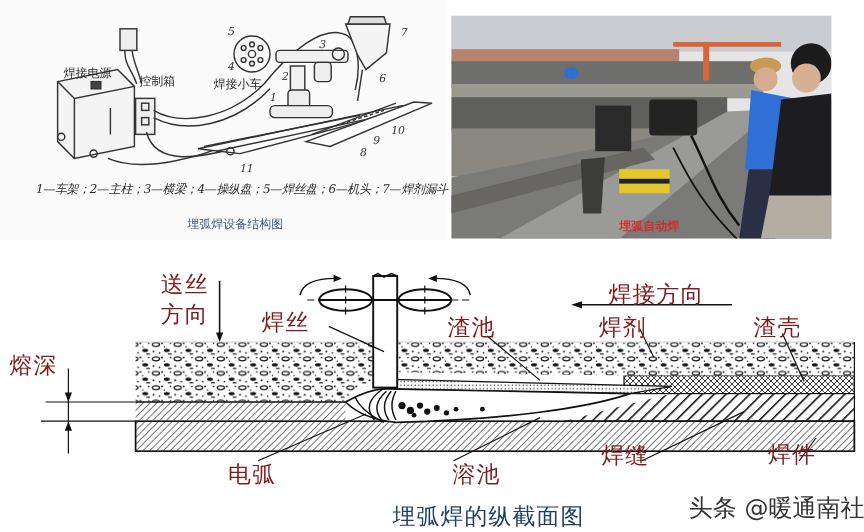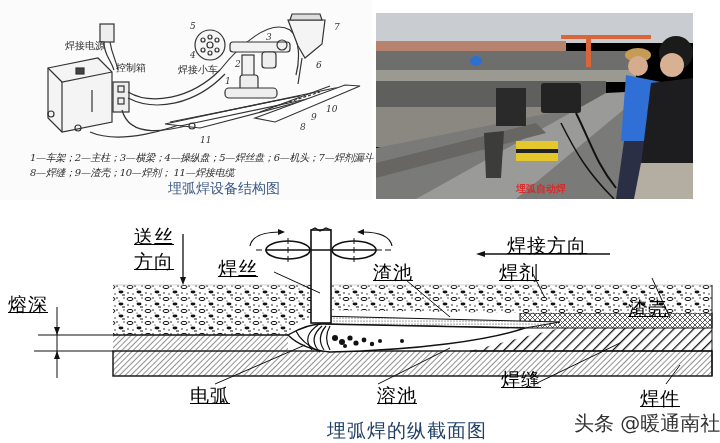--- a/index.html
+++ b/index.html
@@ -1,28 +1,28 @@
 <!DOCTYPE html>
 <html><head>
 <meta charset="utf-8">
 <style>
   html, body { margin:0; padding:0; background:#ffffff; }
   body { width:720px; height:443px; position:relative; overflow:hidden; font-family:"DejaVu Sans", sans-serif; }
   .abs { position:absolute; }
   .panel-top-left { left:0; top:0; width:372px; height:200px; background:#fbfbfb; }
   .panel-top-left svg { position:absolute; left:0; top:0; }
   .legend-line { position:absolute; left:30px; font-family:"DejaVu Serif", serif; font-size:10px; color:#2b2b2b; font-style:italic; white-space:nowrap; letter-spacing:-0.3px; }
-  .equip-caption { position:absolute; left:168px; top:180px; font-size:14px; color:#3c5a86; white-space:nowrap; }
+  .equip-caption { position:absolute; left:156px; top:180px; font-size:10px; color:#3c5a86; white-space:nowrap; }
   .small-label { position:absolute; font-size:10px; color:#2a2a2a; font-family:"DejaVu Serif", serif; white-space:nowrap; }
-  .photo { left:376px; top:13px; width:317px; height:186px; overflow:hidden; background:#000000; }
+  .photo { left:376px; top:13px; width:317px; height:186px; overflow:hidden; background:#e5e5e5; }
   .photo svg { position:absolute; left:0; top:0; }
   .photo-caption { position:absolute; left:140px; top:169px; font-size:10px; color:#e02020; font-weight:bold; white-space:nowrap; opacity:0.85; }
   .diagram { left:0; top:200px; width:720px; height:243px; }
   .diagram svg { position:absolute; left:0; top:0; }
-  .lbl { position:absolute; color:#000000; font-size:19px; white-space:nowrap; letter-spacing:1px;text-decoration:underline; }
+  .lbl { position:absolute; color:#7f1d1d; font-size:19px; white-space:nowrap; letter-spacing:1px; }
   .caption-main { position:absolute; left:327px; top:418px; color:#1f3f66; font-size:19px; white-space:nowrap; letter-spacing:1px; }
   .watermark { position:absolute; left:574px; top:410px; color:#333; font-size:20px; white-space:nowrap; }
 </style>
 </head>
 <body>
 
 <div class="abs panel-top-left">
   <svg width="372" height="200" viewBox="0 0 372 200">
     <g fill="none" stroke="#333" stroke-width="1.2">
 
@@ -84,25 +84,24 @@
       <text x="235" y="67">2</text>
       <text x="225" y="84">1</text>
       <text x="334" y="30">7</text>
       <text x="316" y="68">6</text>
       <text x="326" y="112">10</text>
       <text x="311" y="120">9</text>
       <text x="300" y="130">8</text>
       <text x="200" y="143">11</text>
     </g>
   </svg>
-  <span class="small-label" style="left:53px;top:39px;margin-left:12px;">焊接电源</span>
+  <span class="small-label" style="left:53px;top:54px;">焊接电源</span>
   <span class="small-label" style="left:116px;top:61px;">控制箱</span>
   <span class="small-label" style="left:178px;top:63px;font-family:Liberation Mono, monospace;">焊接小车</span>
   <div class="legend-line" style="top:151px;">1—车架；2—主柱；3—横梁；4—操纵盘；5—焊丝盘；6—机头；7—焊剂漏斗；</div>
-  <div class="legend-line" style="top:166px;">8—焊缝；9—渣壳；10—焊剂；  11—焊接电缆</div>
   <div class="equip-caption">埋弧焊设备结构图</div>
 </div>
 
 <div class="abs photo">
   <svg width="317" height="186" viewBox="0 0 317 186">
     <rect x="0" y="0" width="317" height="30" fill="#c9ccd0"></rect>
     <rect x="0" y="28" width="190" height="12" fill="#b7826e"></rect>
     <rect x="0" y="38" width="260" height="22" fill="#6e6f6c"></rect>
     <rect x="0" y="57" width="260" height="12" fill="#9a9a92"></rect>
     <rect x="0" y="68" width="230" height="28" fill="#5f605d"></rect>
@@ -246,22 +245,22 @@
       <line x1="666" y1="184" x2="680" y2="165"></line>
     </g>
   </svg>
 
   <div class="lbl" style="left:134px;top:24px;">送丝</div>
   <div class="lbl" style="left:134px;top:49px;">方向</div>
   <div class="lbl" style="left:218px;top:56px;">焊丝</div>
   <div class="lbl" style="left:373px;top:60px;">渣池</div>
   <div class="lbl" style="left:507px;top:33px;">焊接方向</div>
   <div class="lbl" style="left:499px;top:60px;">焊剂</div>
-  <div class="lbl" style="left:628px;top:60px;margin-top:36px;">渣壳</div>
+  <div class="lbl" style="left:628px;top:60px;">渣壳</div>
   <div class="lbl" style="left:8px;top:92px;">熔深</div>
   <div class="lbl" style="left:190px;top:183px;">电弧</div>
   <div class="lbl" style="left:345px;top:183px;margin-left:32px;">溶池</div>
   <div class="lbl" style="left:501px;top:167px;text-align:right;">焊缝</div>
-  <div class="lbl" style="left:640px;top:186px;">焊件</div>
+  <div class="lbl" style="left:640px;top:166px;">焊件</div>
 </div>
 
 <div class="caption-main">埋弧焊的纵截面图</div>
 <div class="watermark">头条 @暖通南社</div>
 
 </body></html>

